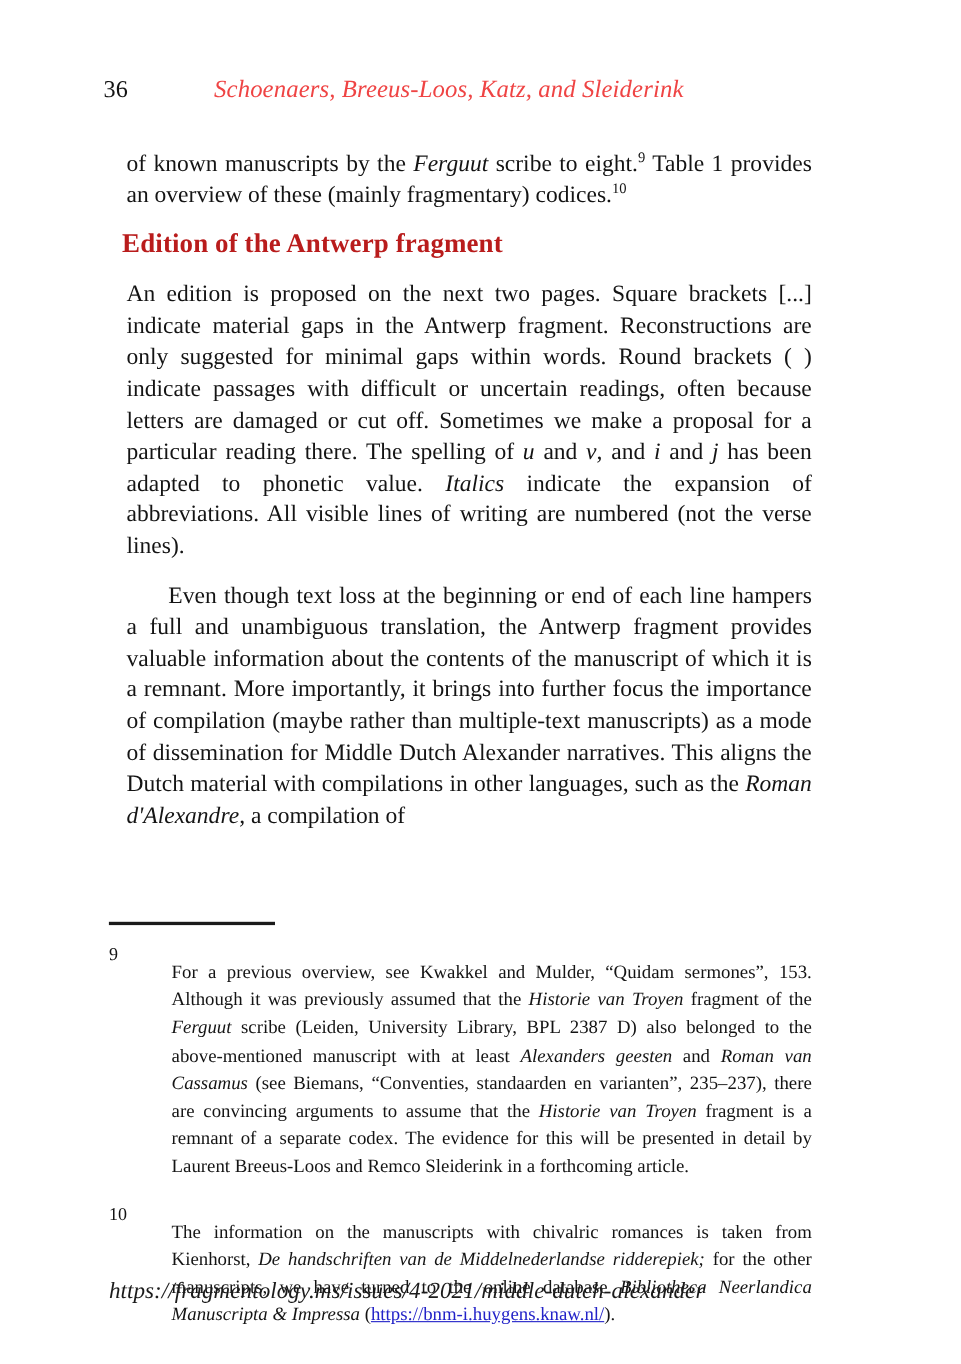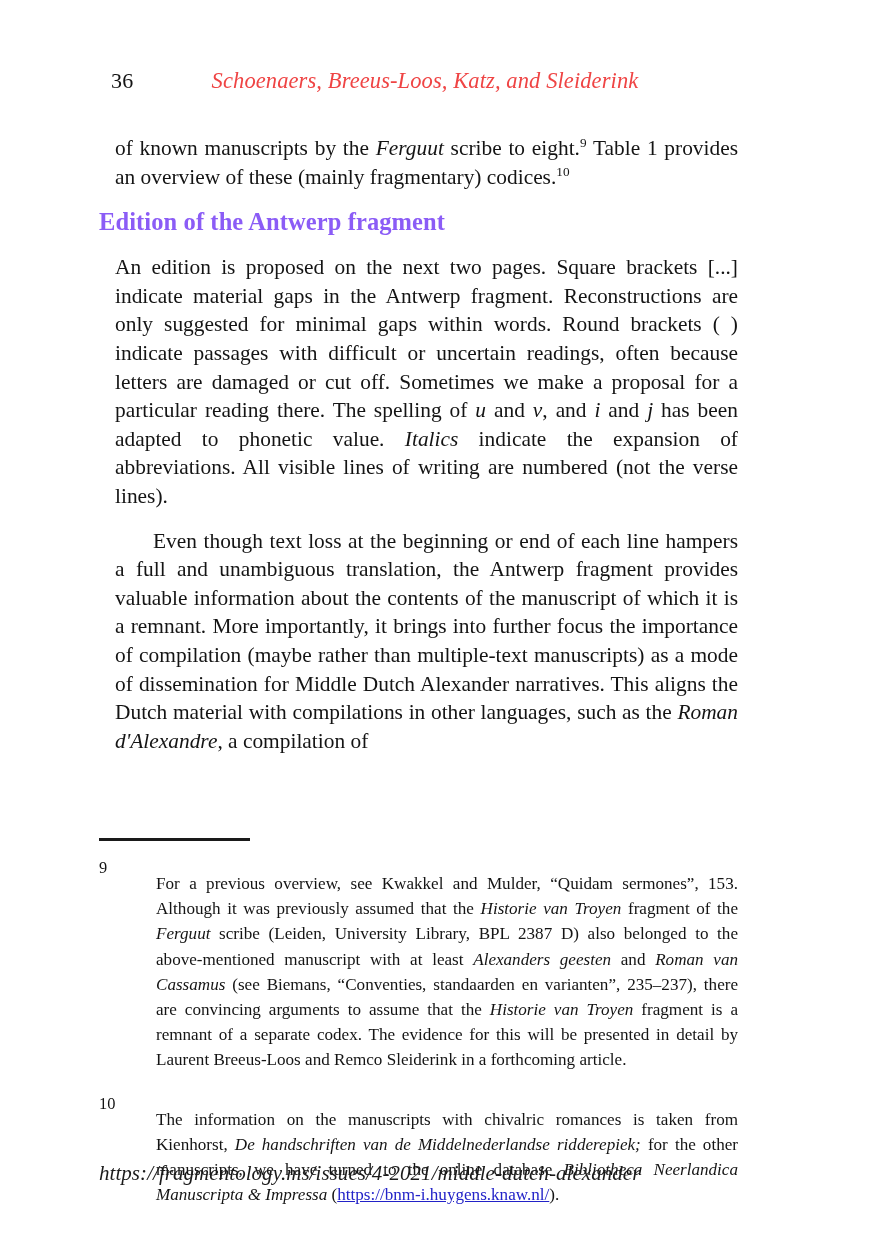--- a/index.html
+++ b/index.html
@@ -20,21 +20,21 @@
     position: absolute;
     left: 0; top: 0;
     width: 874px;
     height: 1240px;
     background: #ffffff;
   }
 
   
   .running-head {
     position: absolute;
-    left: 111px;
+    left: 94px;
     top: 68px;
     width: 655px;
     height: 30px;
     display: flex;
     align-items: baseline;
   }
   .folio {
     font-size: 22px;
     letter-spacing: 0.3px;
     font-feature-settings: "onum" 1;
@@ -61,25 +61,25 @@
     line-height: 28.6px;
     text-align: justify;
     text-justify: inter-word;
     color: #141414;
     hyphens: manual;
   }
   p.body.indent-first {
     text-indent: 38px;
   }
   h2.section {
-    margin: 0;
+    margin: 12px;
     font-weight: bold;
     font-size: 24.5px;
     line-height: 30px;
-    color: #8b5cf6;
+    color: #b91c1c;
     letter-spacing: 0.1px;
   }
   .sp-before-h-1 { margin-top: 44px; }
   .sp-after-h-1  { margin-top: 17px; }
   .sp-before-h-2 { margin-top: 54px; }
   .sp-after-h-2  { margin-top: 17px; }
 
   i, em { font-style: italic; }
   sup.fn {
     font-size: 0.62em;

